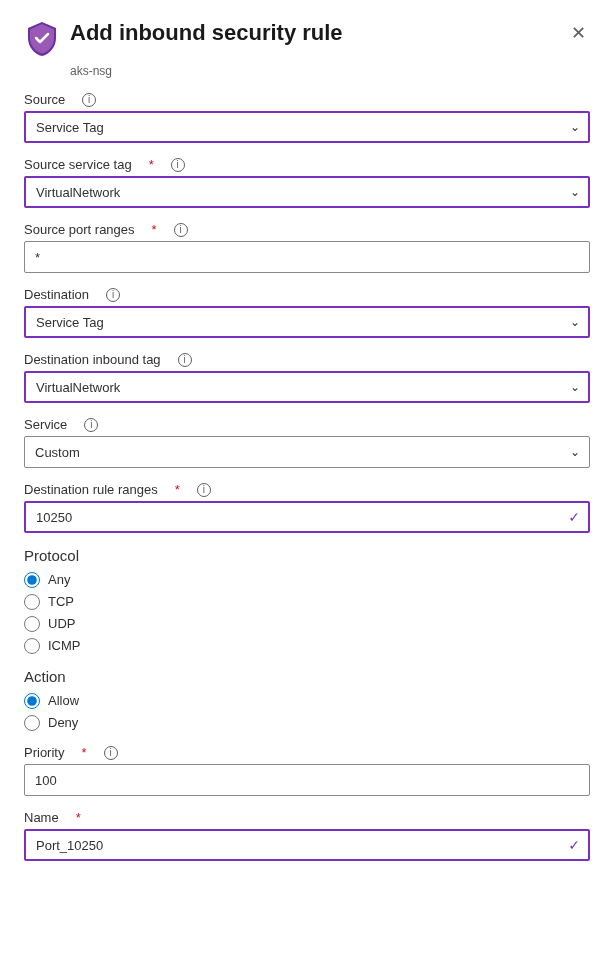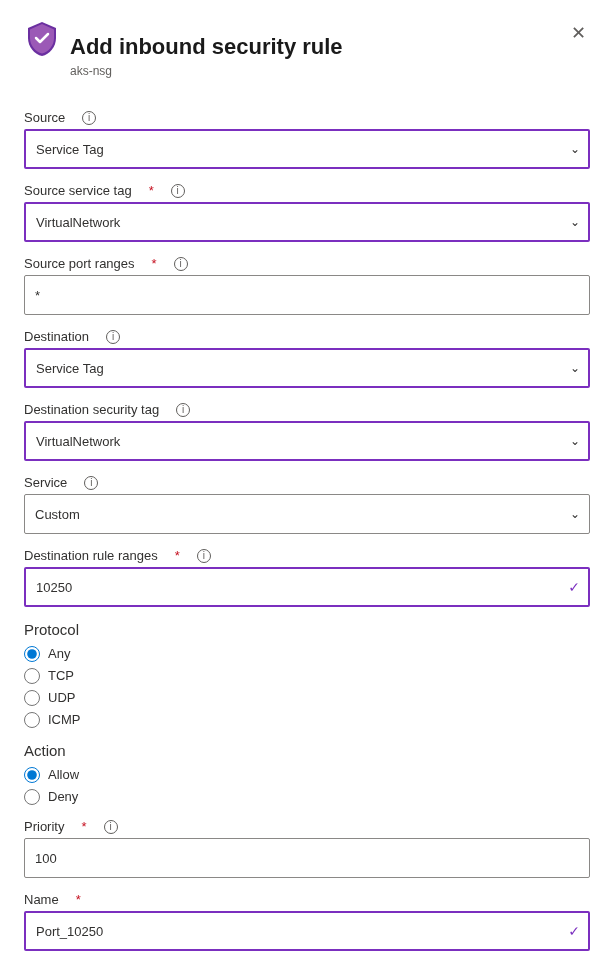--- a/index.html
+++ b/index.html
@@ -19,38 +19,38 @@
       position: relative;
     }
     .panel-header {
       display: flex;
       align-items: flex-start;
       justify-content: space-between;
       margin-bottom: 4px;
     }
     .panel-title-area {
       display: flex;
-      align-items: flex-end;
+      align-items: flex-start;
       gap: 10px;
     }
     .shield-icon svg {
       width: 36px;
       height: 36px;
     }
     .panel-title {
       font-size: 22px;
       font-weight: 600;
       color: #1a1a1a;
       line-height: 1.2;
     }
     .panel-subtitle {
       font-size: 12px;
       color: #605e5c;
       margin-left: 46px;
-      margin-bottom: 32px;
+      margin-bottom: 14px;
     }
     .close-btn {
       background: none;
       border: none;
       cursor: pointer;
       font-size: 18px;
       color: #605e5c;
       padding: 4px;
       line-height: 1;
     }
@@ -84,21 +84,21 @@
     .form-select, .form-input {
       width: 100%;
       border: 1px solid #8a8886;
       border-radius: 2px;
       padding: 6px 10px;
       font-size: 13px;
       color: #323130;
       background: #fff;
       appearance: none;
       outline: none;
-      height: 40px;
+      height: 32px;
     }
     .select-wrapper {
       position: relative;
     }
     .select-wrapper .chevron {
       position: absolute;
       right: 10px;
       top: 50%;
       transform: translateY(-50%);
       pointer-events: none;
@@ -218,21 +218,21 @@
         <option>Service Tag</option>
         <option>Any</option>
         <option>IP Addresses</option>
       </select>
       <span class="chevron">⌄</span>
     </div>
   </div>
 
   <div class="form-group">
     <div class="form-label">
-      <span>Destination security tag</span>
+      <span>Destination inbound tag</span>
       <span class="info-icon">i</span>
     </div>
     <div class="select-wrapper">
       <select class="form-select select-active">
         <option>VirtualNetwork</option>
         <option>Internet</option>
         <option>AzureLoadBalancer</option>
       </select>
       <span class="chevron">⌄</span>
     </div>

